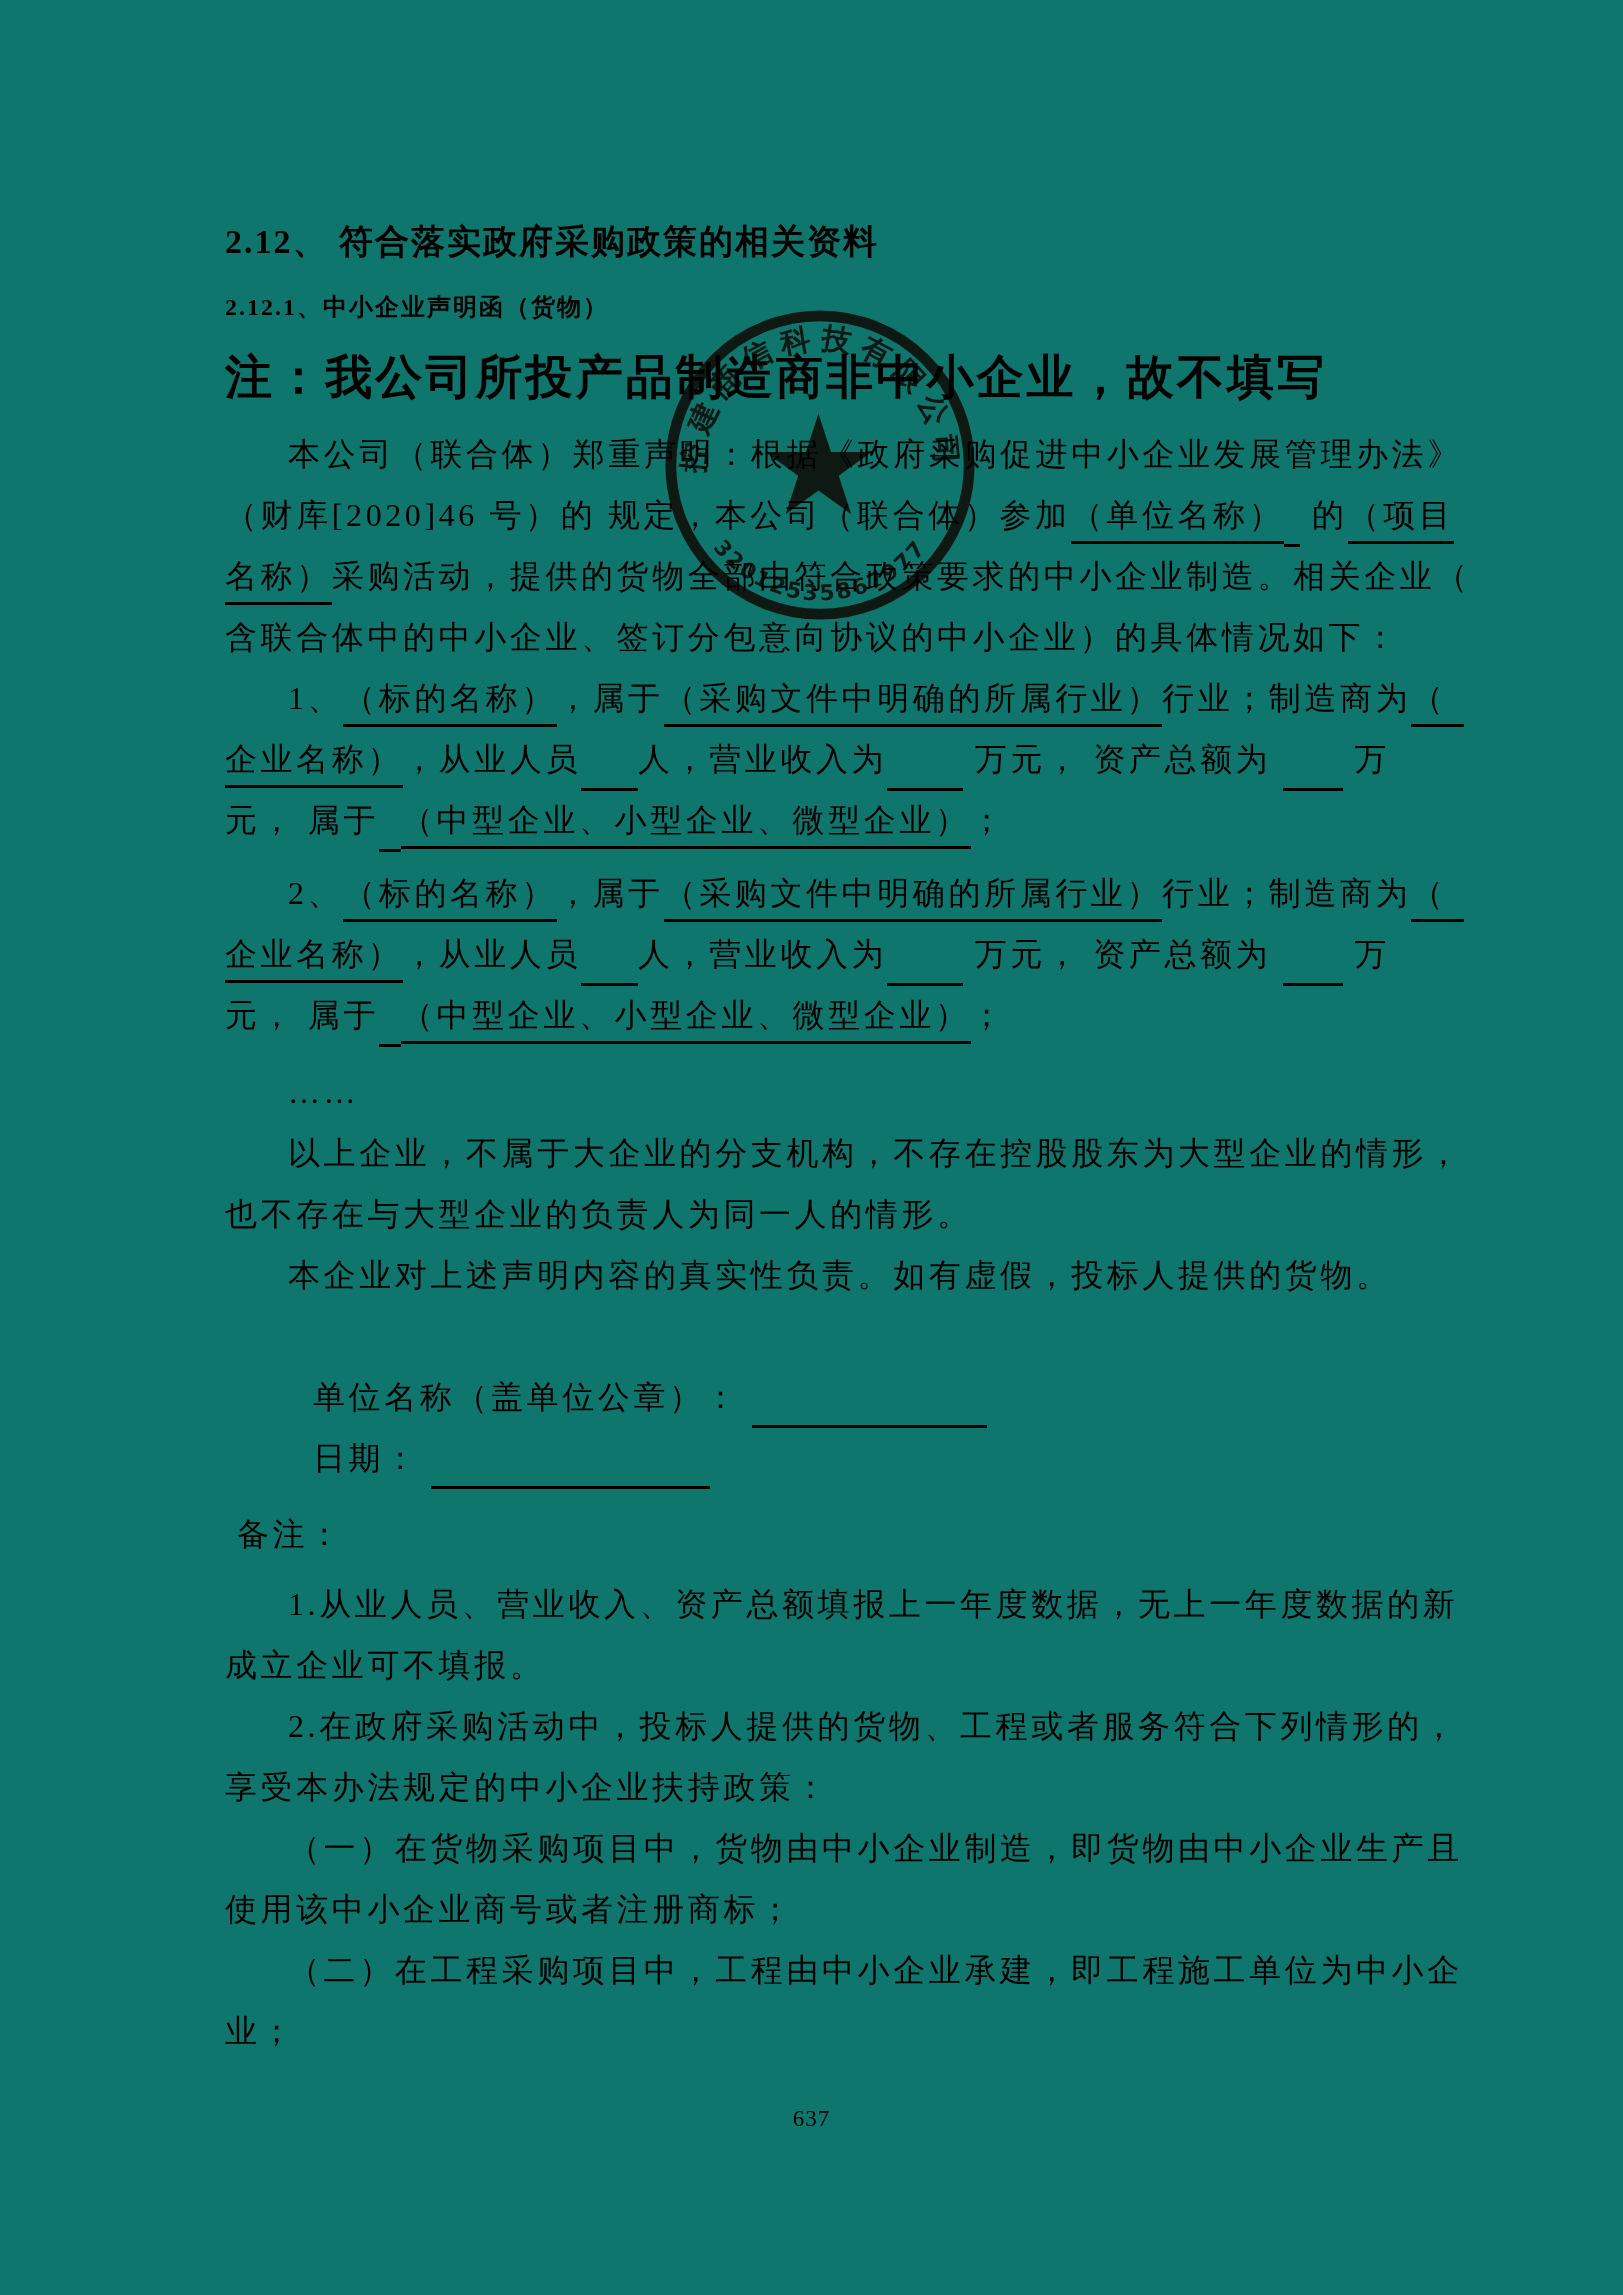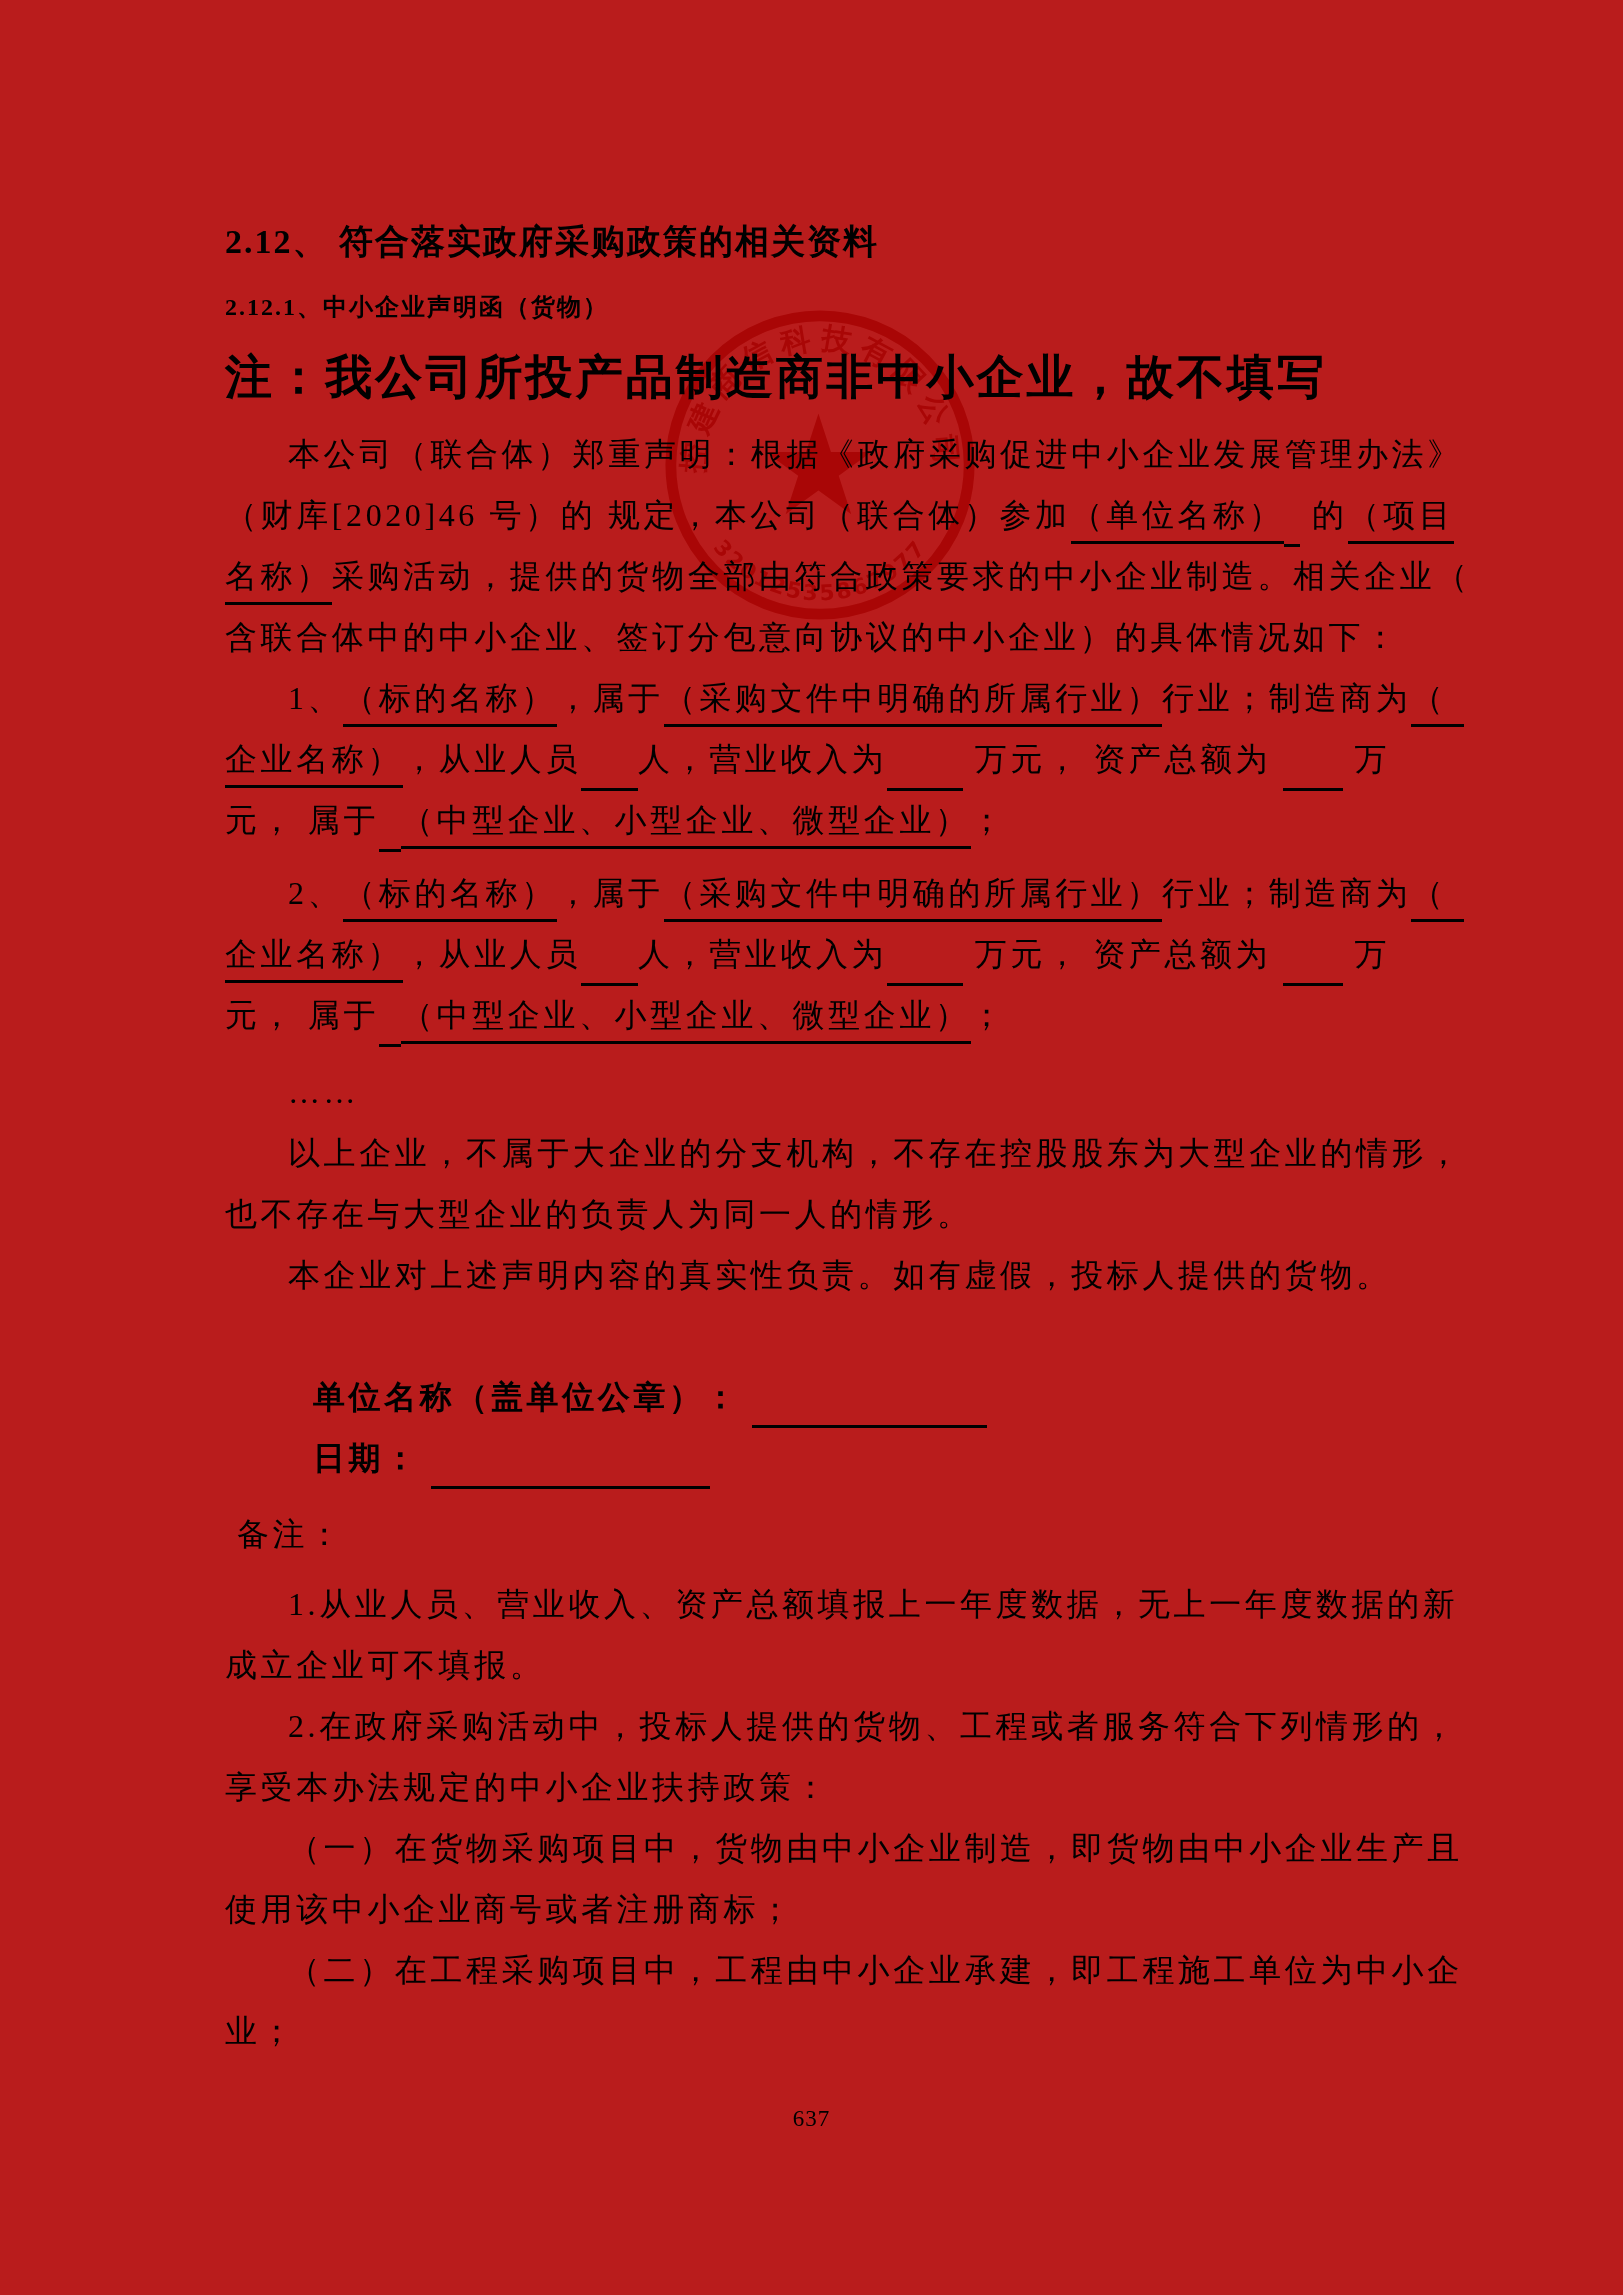--- a/index.html
+++ b/index.html
@@ -1,20 +1,20 @@
 <!DOCTYPE html>
 <html style="font-size:8.2px"><head>
 <meta charset="utf-8">
 <style>
   html,body{margin:0;padding:0;background:#ffffff;}
   .page{
     position:relative;
     width:1623px;
     height:2295px;
-    background:#b91c1c;
+    background:#0f766e;
     overflow:hidden;
     font-family:"Liberation Serif","DejaVu Serif",serif;
     color:#000;
   }
   .content{
     position:absolute;
     left:225px;
     top:214px;
     width:1176px;
   }
@@ -60,21 +60,21 @@
   .seg.ext{padding-right:17.4px;}
   .blank{
     display:inline-block;
     height:51px;
     vertical-align:bottom;
   }
   .blank.u{border-bottom:3.6px solid #000;}
   
   .block--item2{margin-top:12.3px;}
   .block--ellipsis{margin-top:15.3px;}
-  .block--signature{margin-top:61px;font-weight:bold;}
+  .block--signature{margin-top:61px;}
   .block--signature .line{padding-left:88px;}
   .block--beizhu{margin-top:15.3px;margin-left:12px;}
   .block--note1{margin-top:9.2px;}
   .page-number{
     position:absolute;
     left:0;
     top:2106px;
     width:100%;
     text-align:center;
     font-size:23px;

